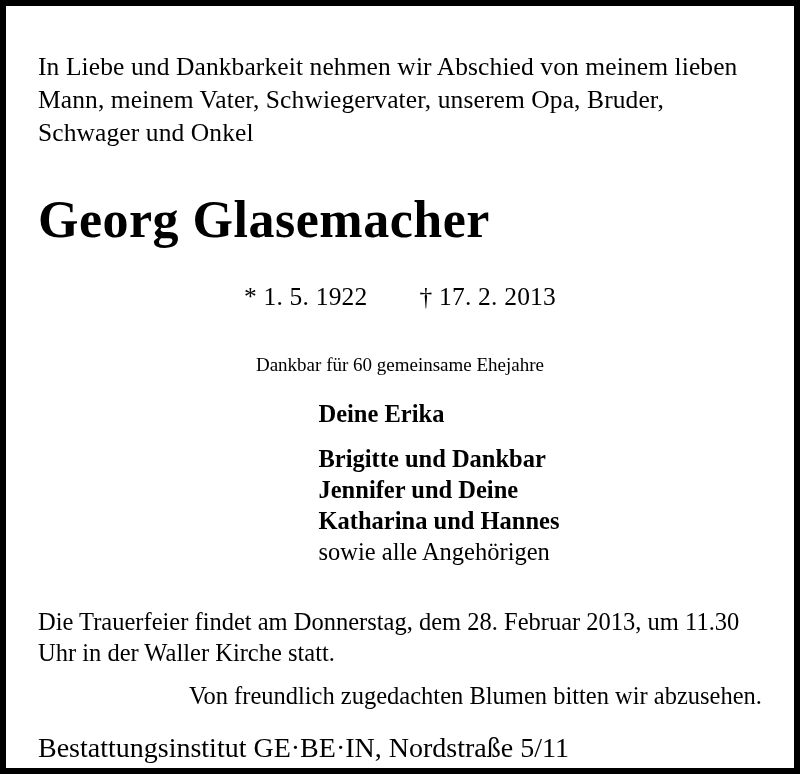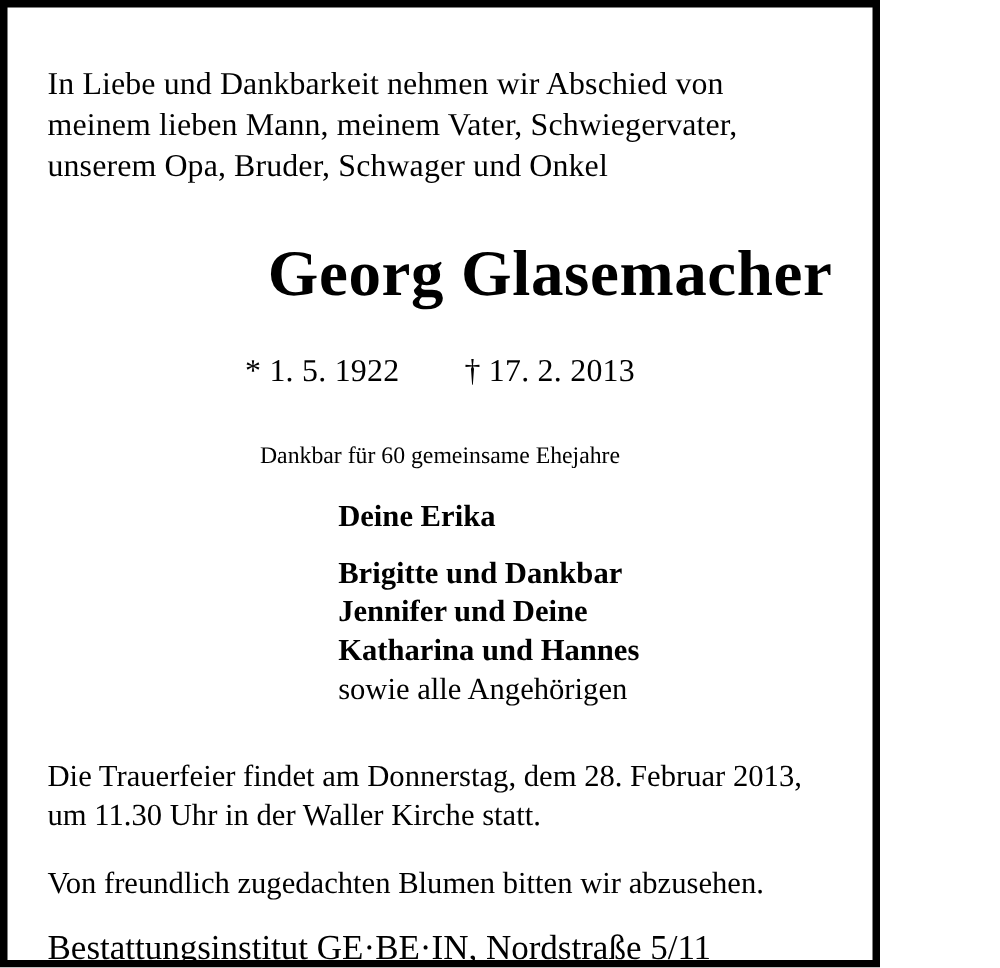--- a/index.html
+++ b/index.html
@@ -8,35 +8,35 @@
     background: #ffffff;
   }
   body {
     width: 800px;
     height: 774px;
     font-family: "Liberation Serif", serif;
     color: #000000;
   }
   .obituary {
     box-sizing: border-box;
-    width: 704px;
+    width: 800px;
     height: 774px;
     border: 6px solid #000000;
     background: #ffffff;
     padding: 44px 32px 0 32px;
     position: relative;
   }
   .intro {
     font-size: 25.5px;
     line-height: 1.30;
     text-align: left;
     letter-spacing: 0.1px;
   }
   .name {
-    text-align: right;
+    text-align: left;
     font-weight: bold;
     font-size: 52px;
     letter-spacing: 0.5px;
     margin-top: 44px;
     line-height: 1.05;
   }
   .dates {
     text-align: center;
     font-size: 25.5px;
     margin-top: 34px;
@@ -68,24 +68,24 @@
   .mourners .spacer {
     height: 14px;
   }
   .ceremony {
     margin-top: 38px;
     font-size: 24.5px;
     line-height: 1.30;
     text-align: left;
   }
   .flowers {
-    margin-top: 22px;
+    margin-top: 11px;
     font-size: 24.5px;
     line-height: 1.30;
-    text-align: left;
+    text-align: right;
   }
   .funeralhome {
     margin-top: 20px;
     font-size: 28px;
     text-align: left;
   }
 </style>
 </head>
 <body>
 

